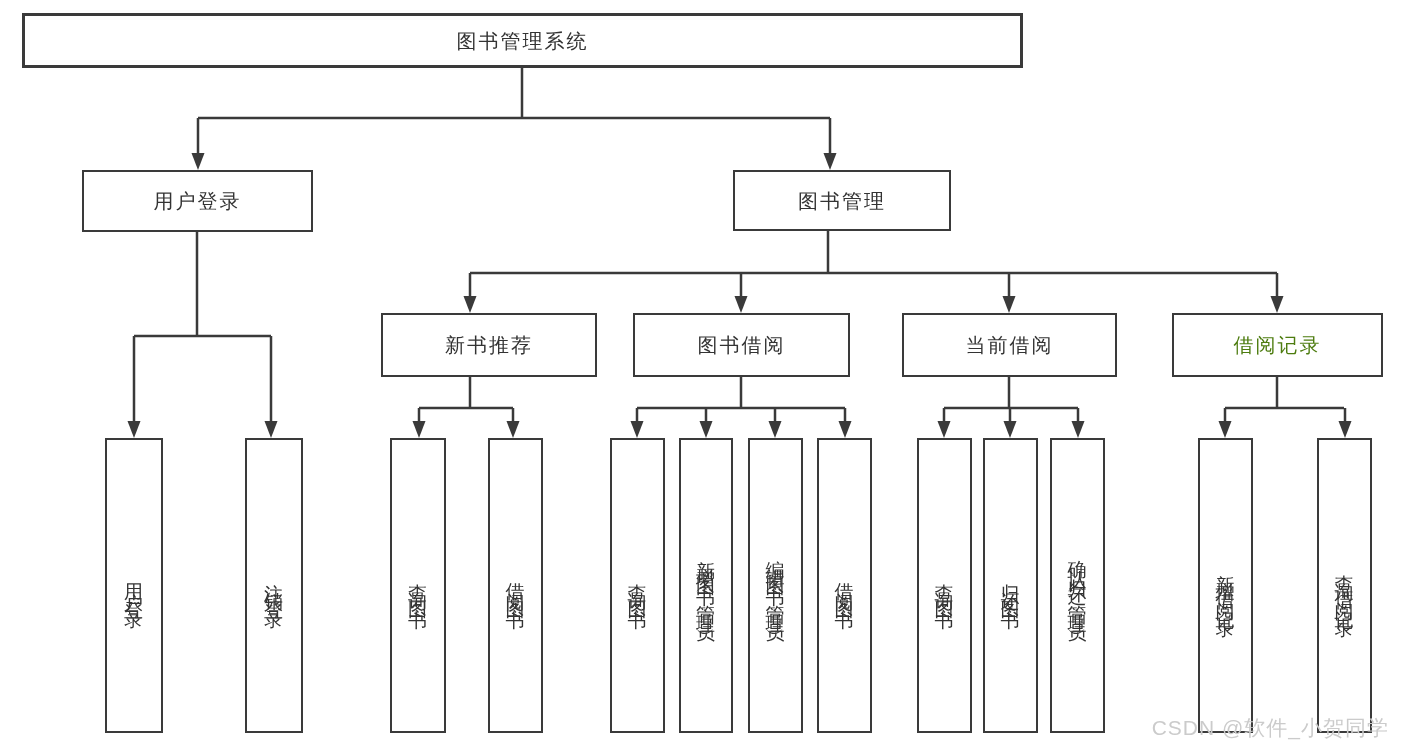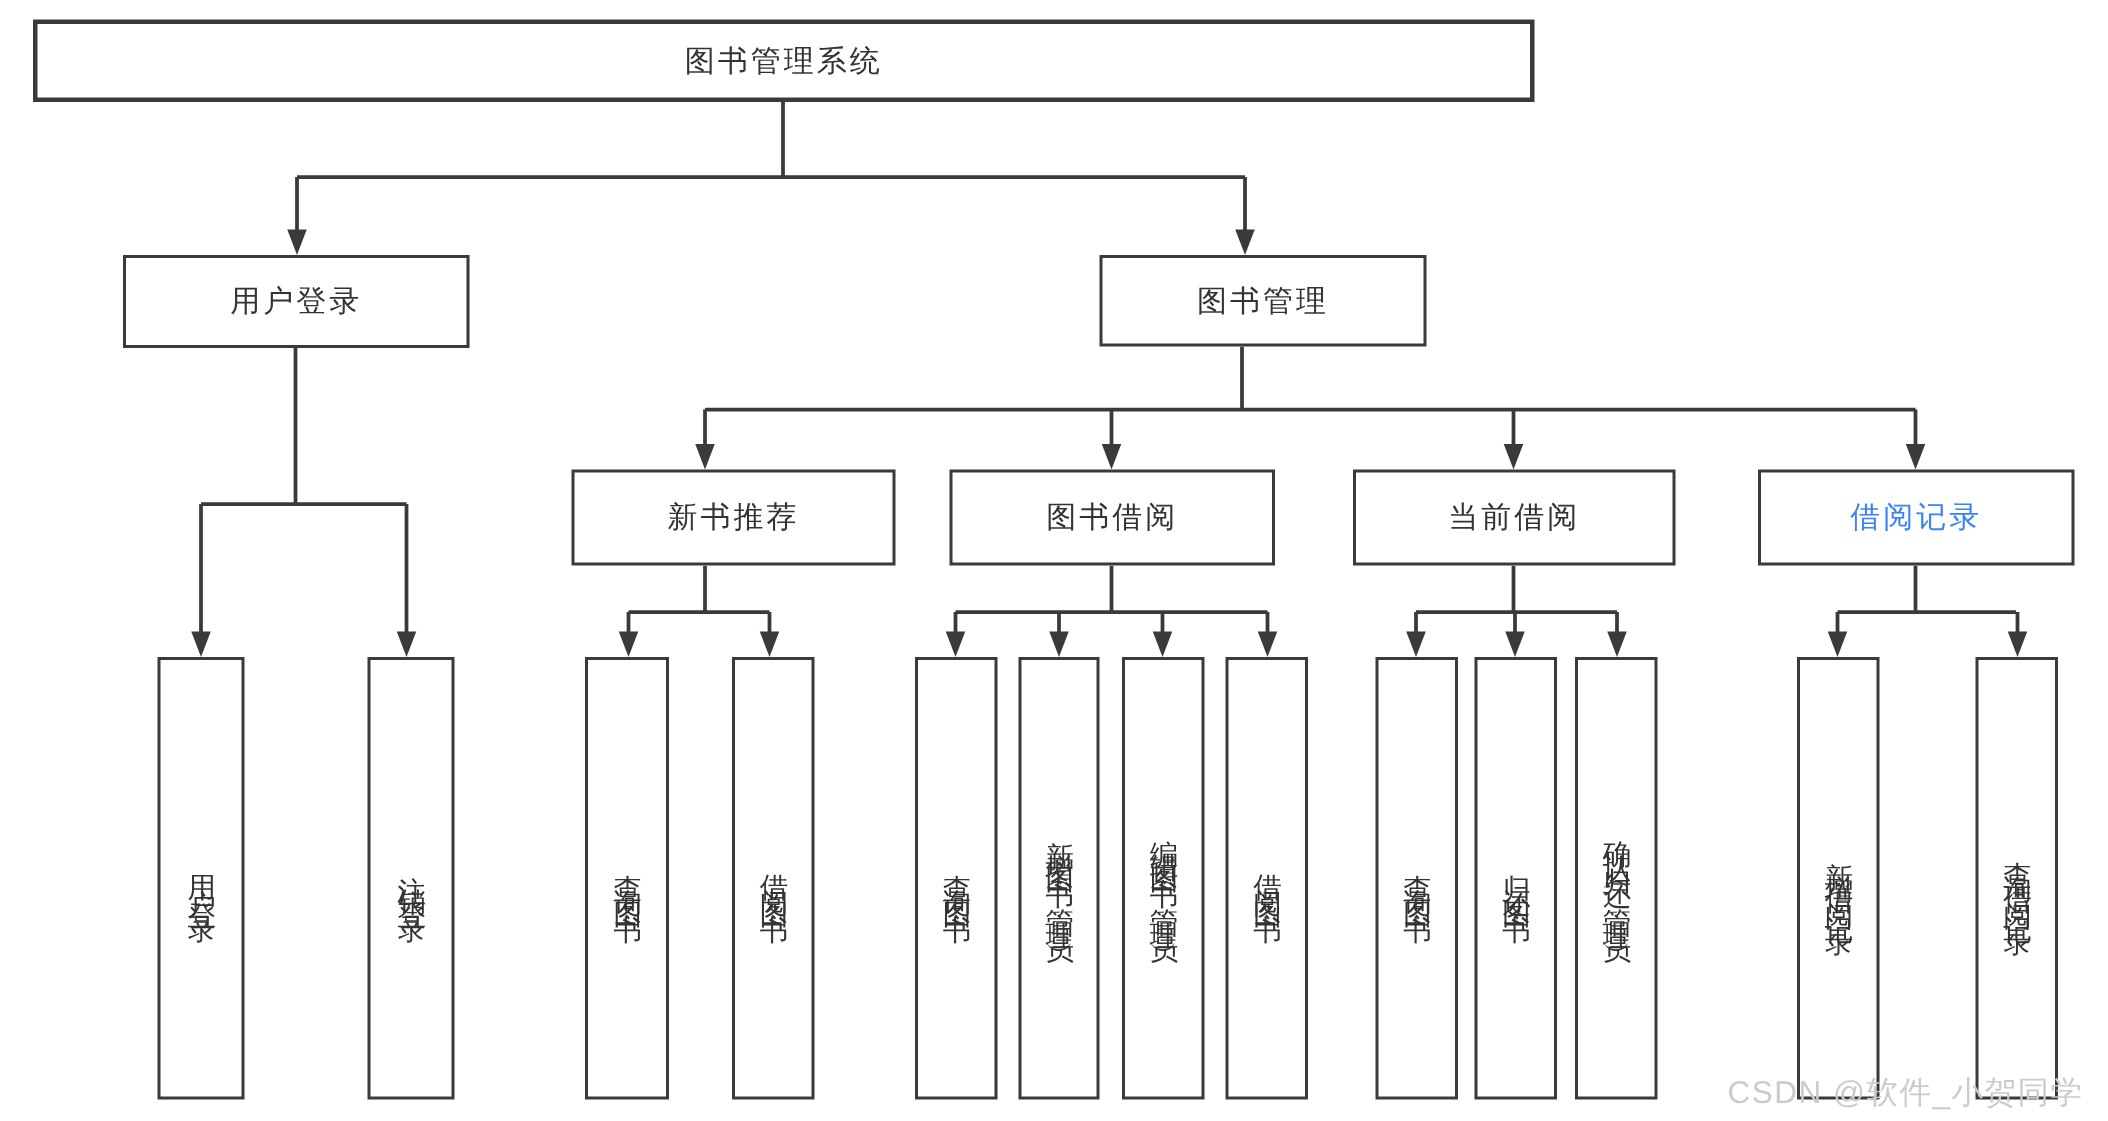--- a/index.html
+++ b/index.html
@@ -67,21 +67,21 @@
       <polygon points="1218.5,421 1231.5,421 1225,438" fill="#3a3a3a"></polygon>
       <polygon points="1338.5,421 1351.5,421 1345,438" fill="#3a3a3a"></polygon>
     </svg>
   <div id="nodes">
       <div class="node h level1" style="left: 22px; top: 13px; width: 1001px; height: 55px; border-color: rgb(58, 58, 58); color: rgb(51, 51, 51);">图书管理系统</div>
       <div class="node h" style="left: 82px; top: 170px; width: 231px; height: 62px; border-color: rgb(58, 58, 58); color: rgb(51, 51, 51);">用户登录</div>
       <div class="node h" style="left: 711px; top: 170px; width: 218px; height: 61px; border-color: rgb(58, 58, 58); color: rgb(51, 51, 51); margin-left: 22px;">图书管理</div>
       <div class="node h" style="left: 381px; top: 313px; width: 216px; height: 64px; border-color: rgb(58, 58, 58); color: rgb(51, 51, 51);">新书推荐</div>
       <div class="node h" style="left: 633px; top: 313px; width: 217px; height: 64px; border-color: rgb(58, 58, 58); color: rgb(51, 51, 51);">图书借阅</div>
       <div class="node h" style="left: 902px; top: 313px; width: 215px; height: 64px; border-color: rgb(58, 58, 58); color: rgb(51, 51, 51);">当前借阅</div>
-      <div class="node h" style="left: 1172px; top: 313px; width: 211px; height: 64px; border-color: rgb(58, 58, 58); color: #3b82f6;">借阅记录</div>
+      <div class="node h" style="left: 1172px; top: 313px; width: 211px; height: 64px; border-color: rgb(58, 58, 58); color: #4d7c0f;">借阅记录</div>
       <div class="node v" style="left: 105px; top: 438px; width: 58px; height: 295px; border-color: rgb(58, 58, 58); color: rgb(51, 51, 51);">用户登录</div>
       <div class="node v" style="left: 245px; top: 438px; width: 58px; height: 295px; border-color: rgb(58, 58, 58); color: rgb(51, 51, 51);">注销登录</div>
       <div class="node v" style="left: 390px; top: 438px; width: 56px; height: 295px; border-color: rgb(58, 58, 58); color: rgb(51, 51, 51);">查询图书</div>
       <div class="node v" style="left: 488px; top: 438px; width: 55px; height: 295px; border-color: rgb(58, 58, 58); color: rgb(51, 51, 51);">借阅图书</div>
       <div class="node v" style="left: 610px; top: 438px; width: 55px; height: 295px; border-color: rgb(58, 58, 58); color: rgb(51, 51, 51);">查询图书</div>
       <div class="node v" style="left: 679px; top: 438px; width: 54px; height: 295px; border-color: rgb(58, 58, 58); color: rgb(51, 51, 51);">新增图书（管理员）</div>
       <div class="node v" style="left: 748px; top: 438px; width: 55px; height: 295px; border-color: rgb(58, 58, 58); color: rgb(51, 51, 51);">编辑图书（管理员）</div>
       <div class="node v" style="left: 817px; top: 438px; width: 55px; height: 295px; border-color: rgb(58, 58, 58); color: rgb(51, 51, 51);">借阅图书</div>
       <div class="node v" style="left: 917px; top: 438px; width: 55px; height: 295px; border-color: rgb(58, 58, 58); color: rgb(51, 51, 51);">查询图书</div>
       <div class="node v" style="left: 983px; top: 438px; width: 55px; height: 295px; border-color: rgb(58, 58, 58); color: rgb(51, 51, 51);">归还图书</div>

